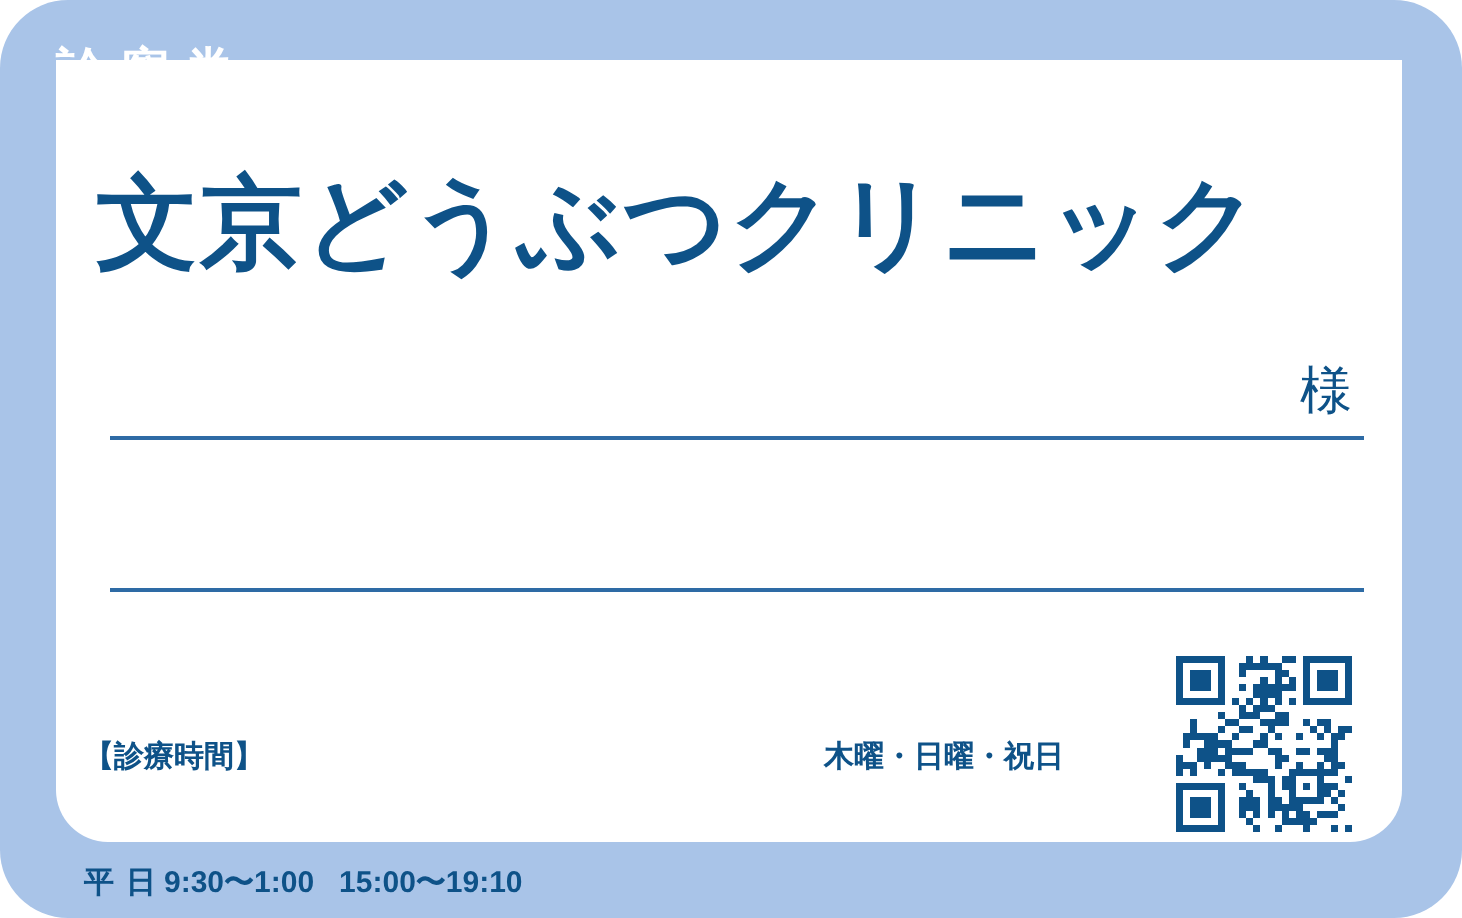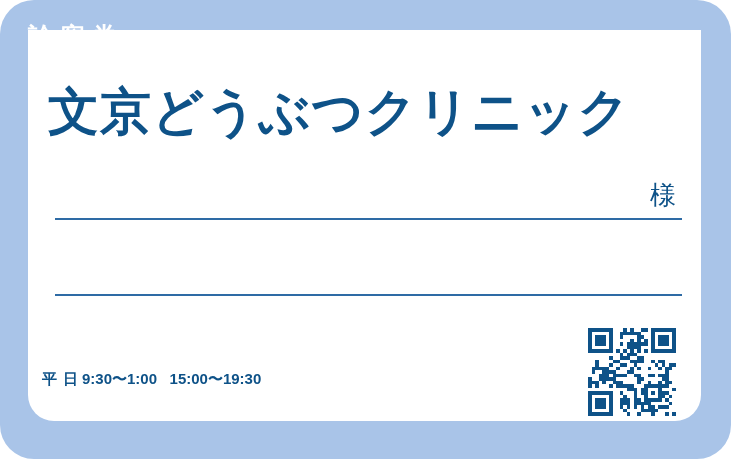--- a/index.html
+++ b/index.html
@@ -172,25 +172,27 @@
   <div id="clinic-title">文京どうぶつクリニック</div>
 
   <div class="name-row" id="suffix-sama-row">
     <span class="suffix">様</span>
   </div>
   <div class="name-rule" id="rule-sama"></div>
 
   <div class="name-rule" id="rule-chan"></div>
 
   <div id="hours-block">
-    <span class="info-line"><span class="daylabel">平日</span><span>9:30〜1:00   15:00〜19:30</span></span>
+    <span class="info-heading">【診療時間】</span>
+    <span class="info-line"><span class="daylabel">平日</span><span>9:30〜1:00   15:00〜19:10</span></span>
     
   </div>
 
   <div id="closed-block">
+    <span class="info-line">木曜・日曜・祝日</span>
   </div>
 
   <div id="qr-code">
     <svg width="88" height="88" viewBox="0 0 25 25" shape-rendering="crispEdges" aria-hidden="true">
       <rect width="25" height="25" fill="#ffffff"></rect>
       <g fill="#0e5288" id="qr-modules">
           <rect x="0" y="0" width="1" height="1"></rect>
           <rect x="1" y="0" width="1" height="1"></rect>
           <rect x="2" y="0" width="1" height="1"></rect>
           <rect x="3" y="0" width="1" height="1"></rect>

